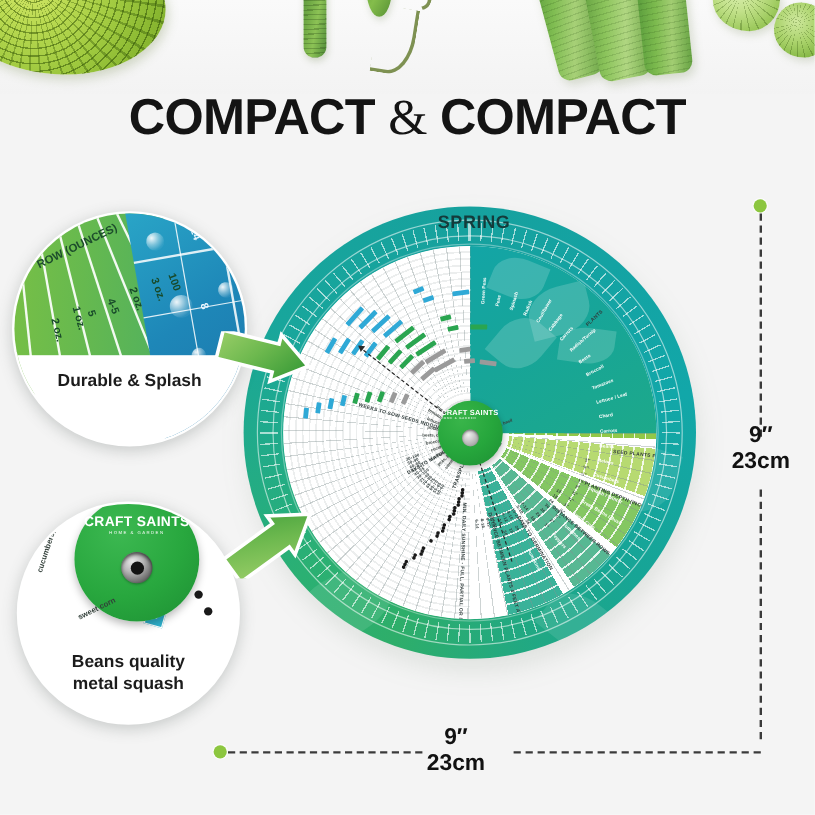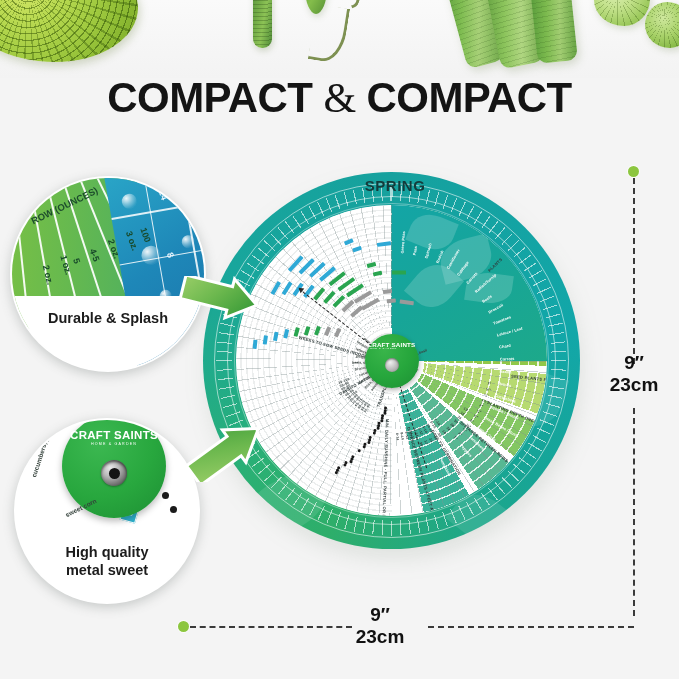--- a/index.html
+++ b/index.html
@@ -654,22 +654,22 @@
       <div class="bb-logo">
         <span>CRAFT SAINTS</span>
         <span class="sub">HOME &amp; GARDEN</span>
       </div>
       <div class="bb-rivet"></div>
     </div>
     <div class="bb-wedge" style="left:14px;top:56px;transform:rotate(-72deg);">cucumbers, peppers, onl</div>
     <div class="bb-wedge" style="left:48px;top:92px;transform:rotate(-26deg);">sweet corn</div>
   </div>
   <div class="bubble-caption">
-    <div>High quality</div>
-    <div>metal sweet</div>
+    <div>Beans quality</div>
+    <div>metal squash</div>
   </div>
 </div>
 
 <svg class="arrow" style="left:178px;top:276px;" width="84" height="66" viewBox="0 0 84 66">
   <defs>
     <linearGradient id="ag1" x1="0" y1="0" x2="1" y2="0.4">
       <stop offset="0%" stop-color="#9ed06a"></stop>
         <stop offset="55%" stop-color="#6cb84e"></stop>
       <stop offset="100%" stop-color="#3f9e3a"></stop>
     </linearGradient>

